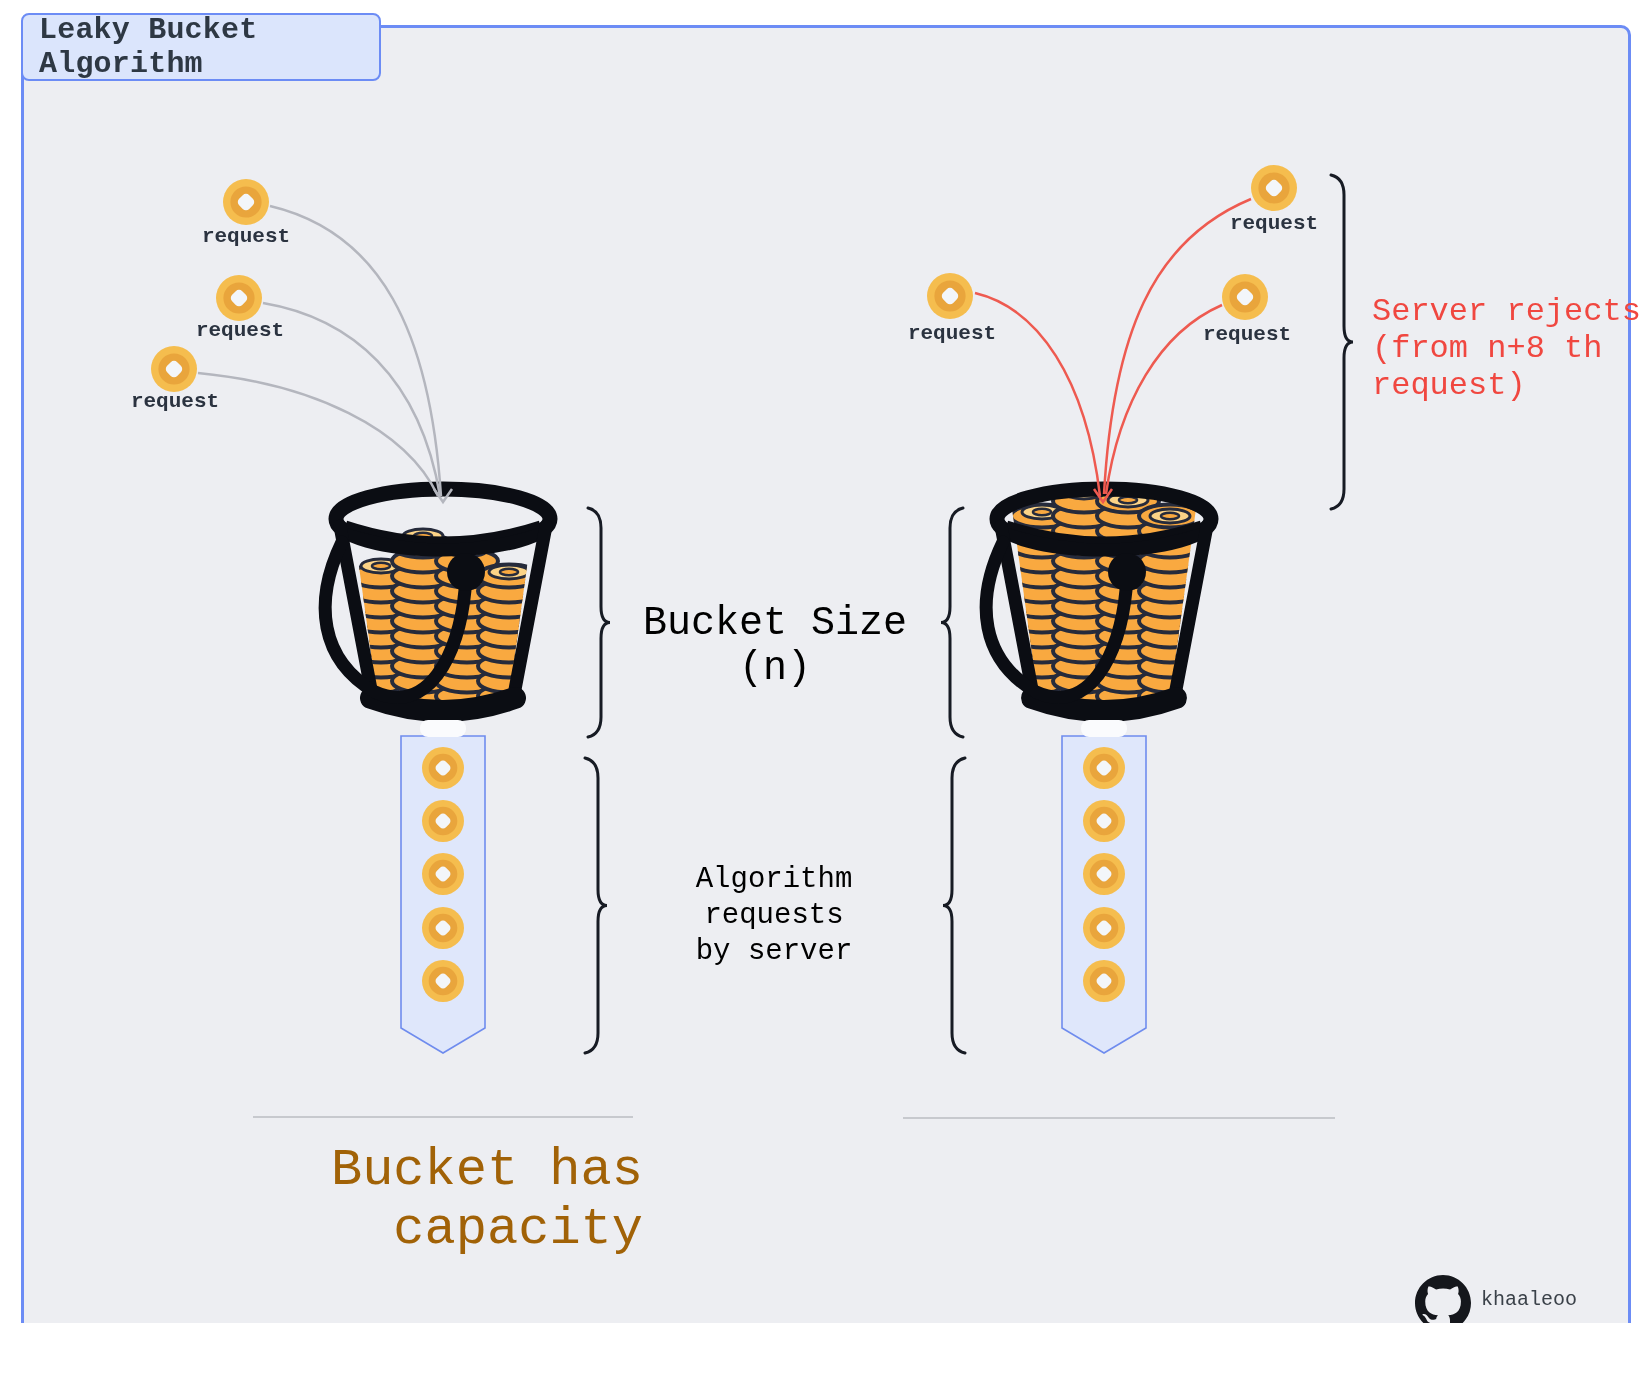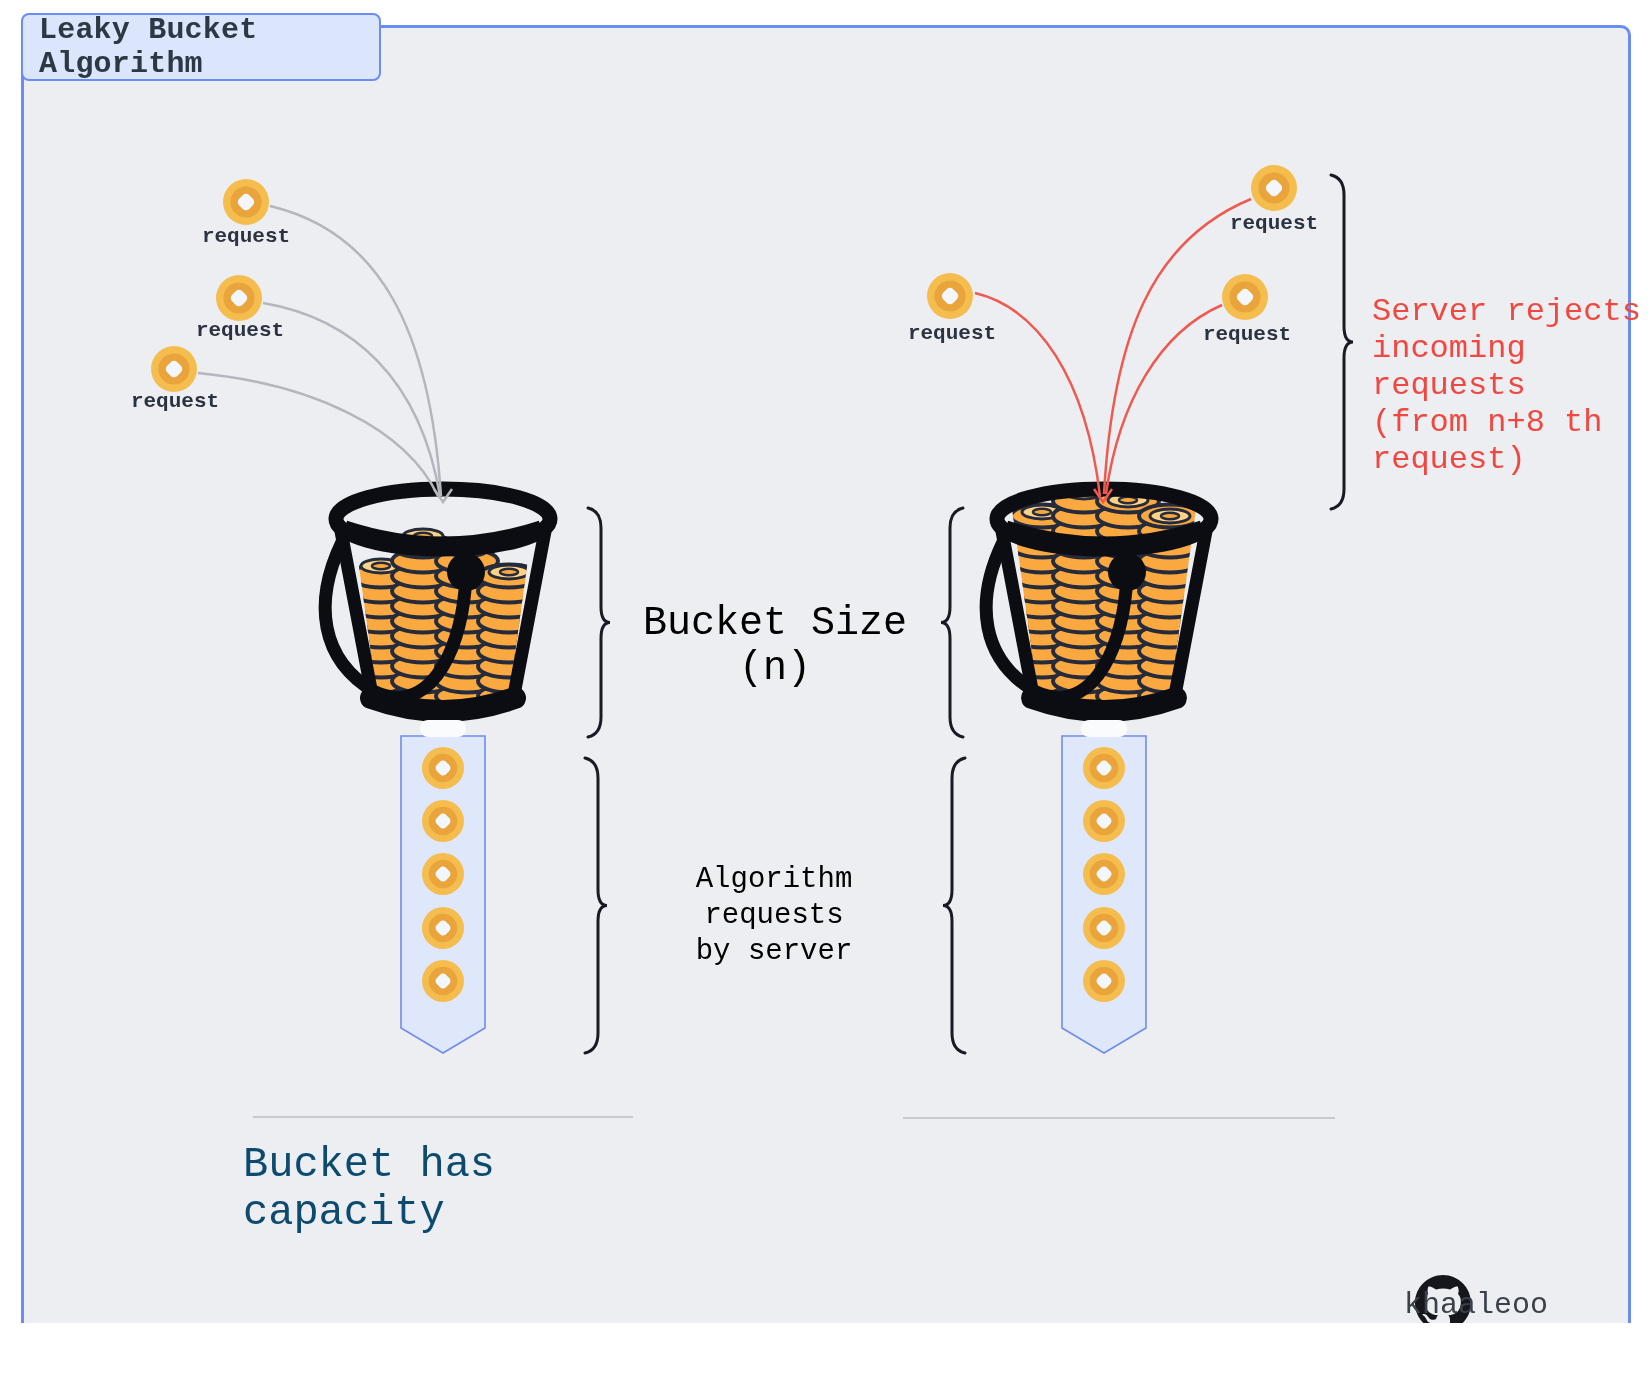--- a/index.html
+++ b/index.html
@@ -9,24 +9,24 @@
          background:#EDEEF2;border:3px solid #6C8CF5;border-radius:10px;}
   #overlay{position:absolute;left:0;top:0;width:1650px;height:1373px;}
   .title-box{position:absolute;left:21px;top:13px;width:360px;height:68px;box-sizing:border-box;
              background:#DBE5FC;border:2px solid #6C8CF5;border-radius:8px;
              display:flex;align-items:center;padding-left:16px;}
   .title-box span{font-size:30px;font-weight:700;color:#2E3844;letter-spacing:.2px;}
   .req{position:absolute;width:120px;text-align:center;font-weight:700;font-size:21px;color:#2B3340;}
   .center-label{position:absolute;text-align:center;color:#000000;}
   .bucket-size{left:625px;top:601px;width:300px;font-size:40px;}
   .processing{left:624px;top:862px;width:300px;font-size:29px;line-height:36px;}
-  .caption{position:absolute;width:400px;text-align:left;font-size:42px;color:#0c4a6e;}
+  .caption{position:absolute;width:400px;text-align:right;font-size:52px;color:#a16207;}
   .divider{position:absolute;height:2px;background:#C7C9CE;}
   .reject-note{position:absolute;left:1372px;top:293px;width:270px;font-size:32px;line-height:37px;color:#F04740;}
-  .footer-author{position:absolute;left:1404px;top:1288px;font-size:30px;color:#3A4149;}
+  .footer-author{position:absolute;left:1481px;top:1288px;font-size:20px;color:#3A4149;}
 </style>
 </head>
 <body>
 
 <div class="canvas">
   <div class="panel"></div>
 
   <svg id="overlay" viewBox="0 0 1650 1373" xmlns="http://www.w3.org/2000/svg">
       <g>
         <path d="M 401 736 L 485 736 L 485 1028 L 443 1053 L 401 1028 Z" fill="#DFE7FB" stroke="#6F8CEE" stroke-width="1.6"></path>
@@ -347,21 +347,20 @@
   <div class="req" style="left:1187px;top:323px;">request</div>
 
   <div class="center-label bucket-size">Bucket Size (n)</div>
   <div class="center-label processing">
     <div>Algorithm requests</div>
     <div>by server</div>
   </div>
 
   <div class="reject-note">
     <div>Server rejects</div>
-    <div>incoming requests</div>
     <div>(from n+8 th request)</div>
   </div>
 
   <div class="divider" style="left:253px;top:1116px;width:380px;"></div>
   <div class="divider" style="left:903px;top:1117px;width:432px;"></div>
   <div class="caption" style="left:243px;top:1141px;">Bucket has capacity</div>
 
   <div class="footer-author">khaaleoo</div>
 </div>
 

